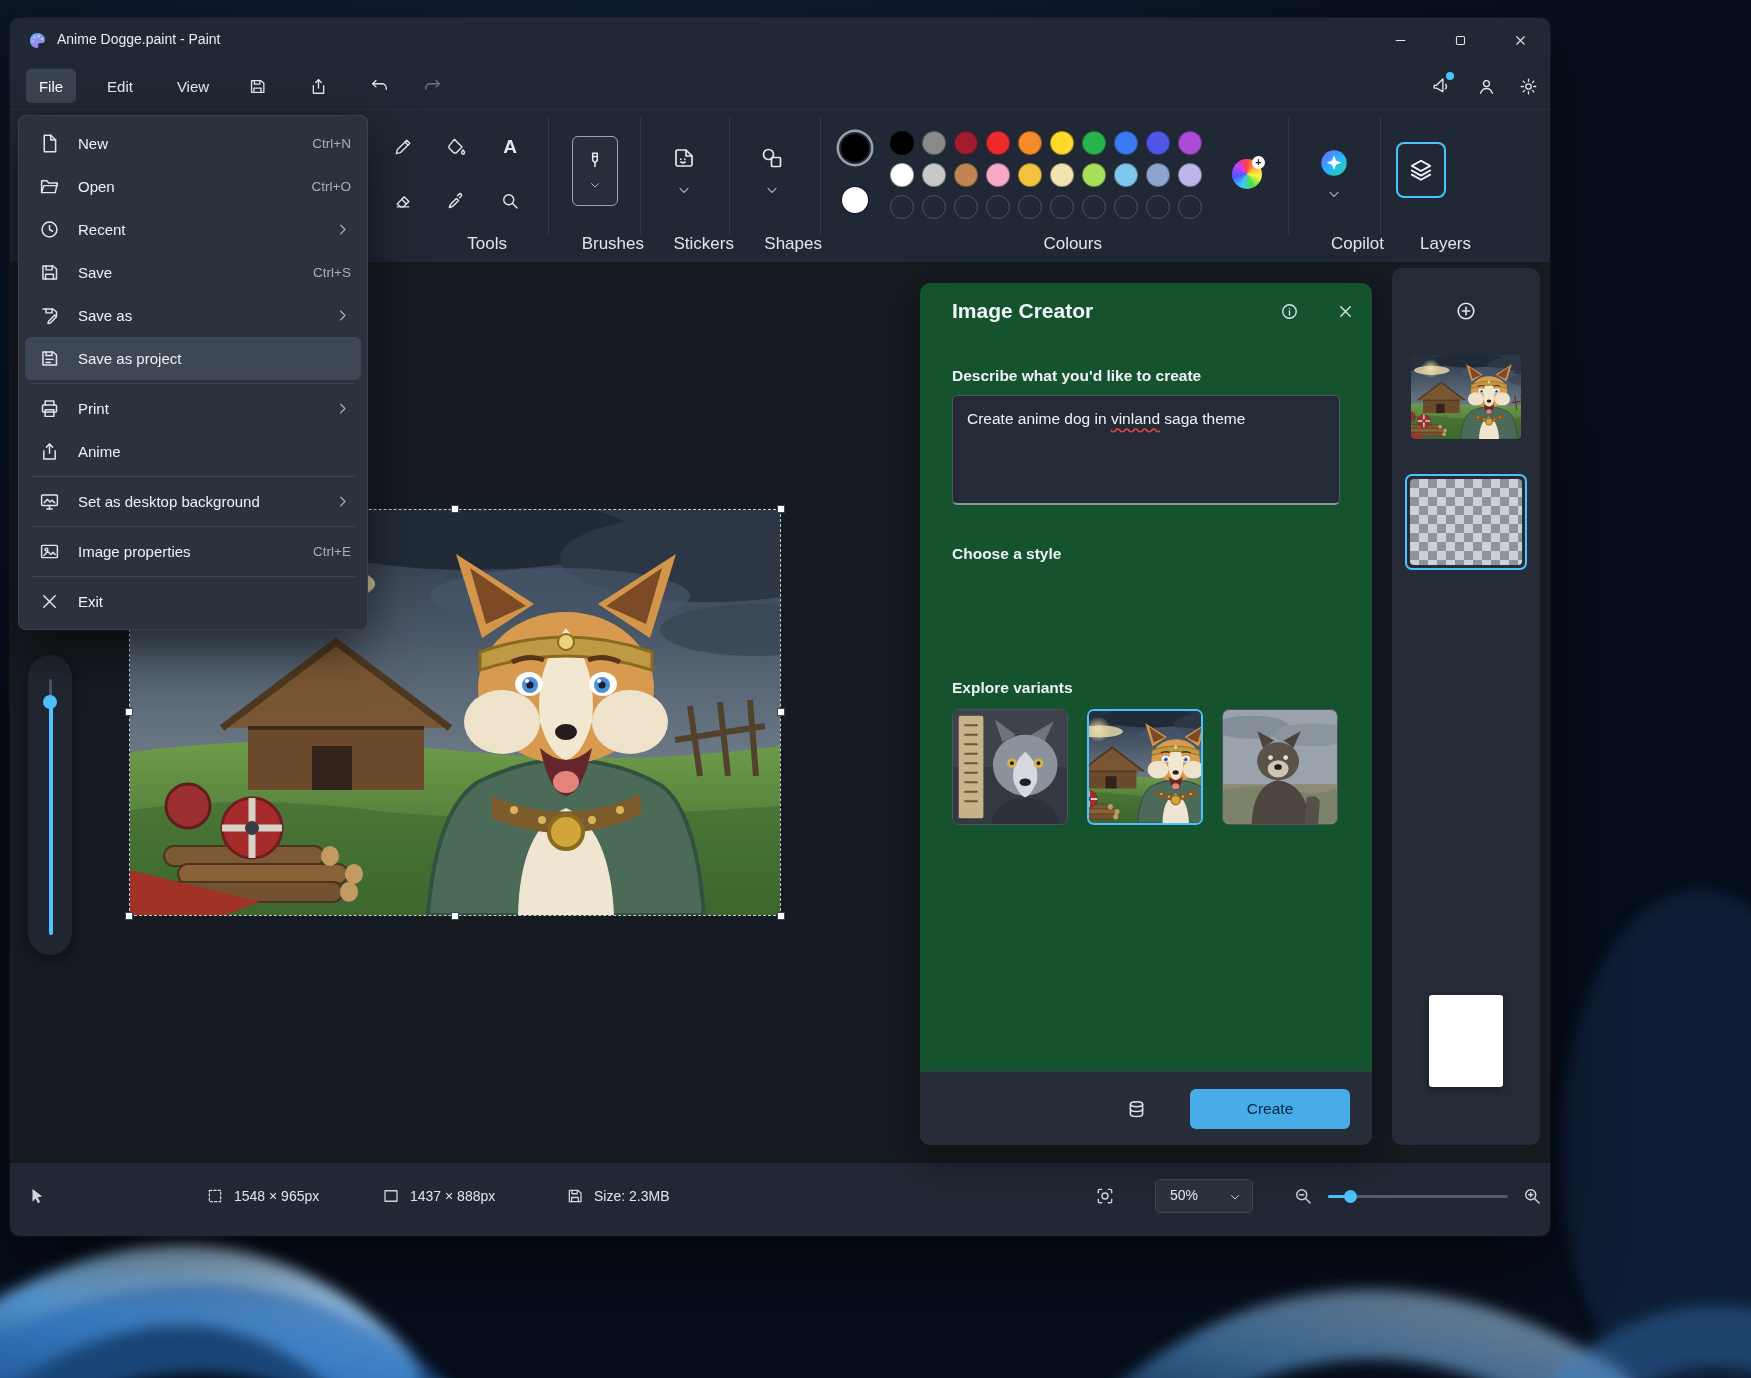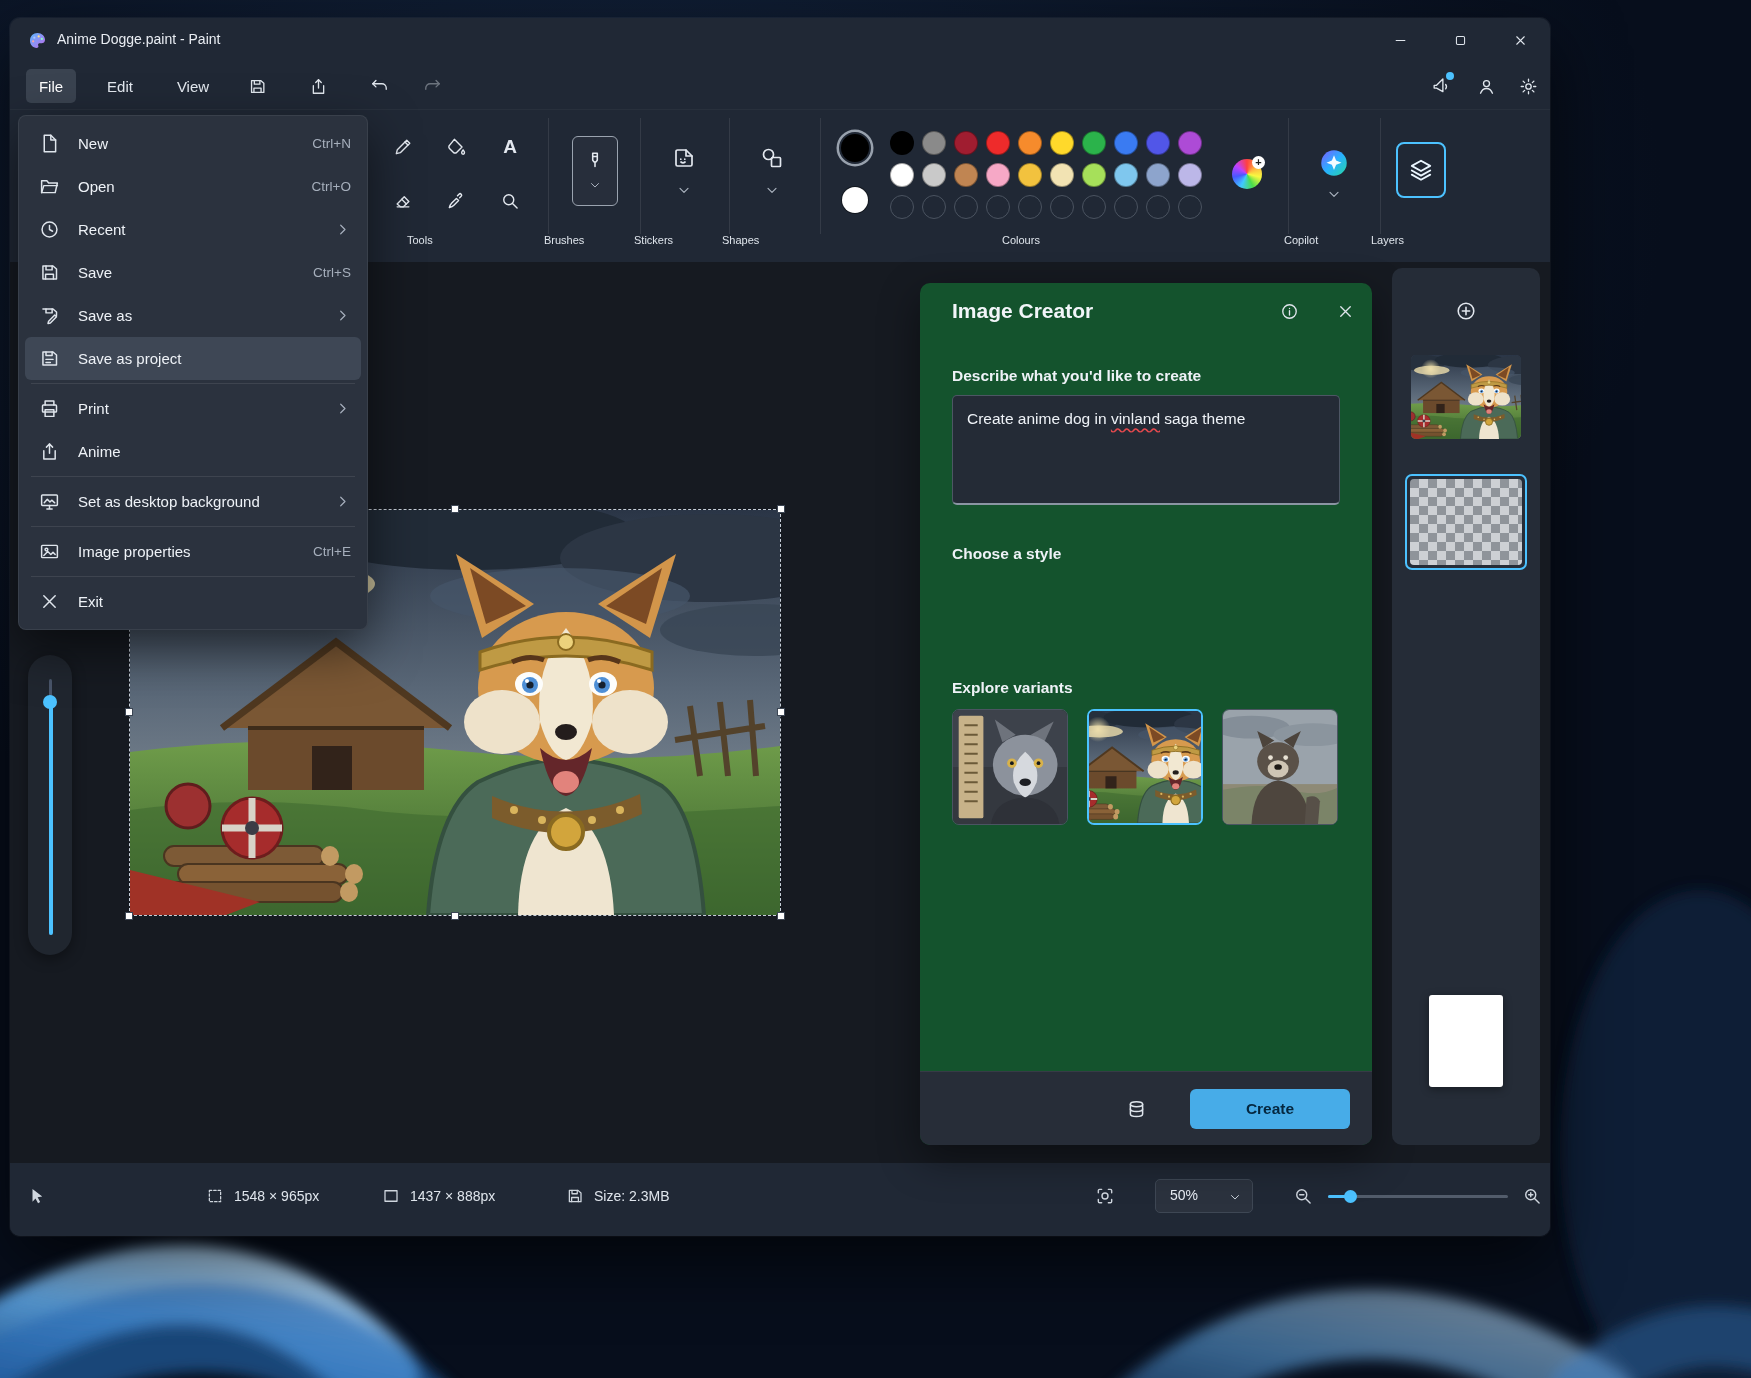--- a/index.html
+++ b/index.html
@@ -31,21 +31,21 @@
   .mb-text{position:absolute;top:7px;height:34px;border-radius:5px;font-size:15px;color:#e3e8ef;
            display:flex;align-items:center;justify-content:center}
   .mb-text.active{background:#3a4350;color:#fff}
   .mb-icon{position:absolute;top:6px;width:36px;height:36px;border-radius:5px;display:flex;align-items:center;justify-content:center;color:#dfe5ec}
   .mb-icon .ic{width:19px;height:19px}
   .badge{position:absolute;width:8px;height:8px;border-radius:50%;background:#4cc2ff}
 
   
   .ribbon{position:absolute;left:0;top:92px;width:100%;height:152px}
   .rb-div{position:absolute;top:8px;height:116px;width:1px;background:rgba(255,255,255,.09)}
-  .rb-label{position:absolute;top:124px;width:100px;text-align:left;font-size:11px;color:#dfe5ec}
+  .rb-label{position:absolute;top:124px;width:100px;text-align:right;font-size:17px;color:#dfe5ec}
   .tool-btn{position:absolute;width:36px;height:36px;border-radius:5px;display:flex;align-items:center;justify-content:center;color:#e3e8ef}
   .tool-btn .ic{width:20px;height:20px}
   .text-tool-glyph{font-size:19px;font-weight:bold;color:#e3e8ef}
   .brush-box{position:absolute;left:562px;top:26px;width:46px;height:70px;border:1.5px solid #9aa3af;border-radius:6px;
              background:rgba(255,255,255,.03);display:flex;flex-direction:column;align-items:center;justify-content:center;gap:5px;color:#e3e8ef}
   .brush-box .big{width:22px;height:22px}.brush-box .small{width:14px;height:14px;color:#aeb6c2}
   .chev-under{position:absolute;width:16px;height:16px;color:#aeb6c2}
   .big-swatch{position:absolute;border-radius:50%}
   .palette{position:absolute;left:880px;top:21px;display:grid;grid-template-columns:repeat(10,24px);gap:8px}
   .swatch{width:24px;height:24px;border-radius:50%;border:1px solid rgba(0,0,0,.35)}
@@ -91,21 +91,21 @@
   .style-chev{position:absolute;right:14px;top:24px;width:16px;height:16px;color:#cbd2dc}
   .variants{position:absolute;left:32px;top:426px;display:flex;gap:19px}
   .variant{width:116px;height:116px;border-radius:7px;overflow:hidden;border:1px solid #4b5462;position:relative}
   .variant svg{width:100%;height:100%;display:block}
   .variant.selected{border:2.5px solid #4cc2ff}
   .cr-footer{position:absolute;left:0;top:788px;width:452px;height:74px;background:#272d38;border-radius:0 0 10px 10px;
      border-top:1px solid rgba(255,255,255,.07)}
   .coins-btn{position:absolute;left:198px;top:19px;width:36px;height:36px;display:flex;align-items:center;justify-content:center;color:#dfe5ec}
   .coins-btn .ic{width:21px;height:21px}
   .create-btn{position:absolute;left:270px;top:17px;width:160px;height:40px;border-radius:6px;background:#47ace8;
-     color:#05273f;font-size:15.5px;font-weight:bold;display:flex;align-items:center;justify-content:center}
+     color:#05273f;font-size:15.5px;font-weight:normal;display:flex;align-items:center;justify-content:center}
 
   
   .layers-panel{position:absolute;left:1382px;top:6px;width:148px;height:877px;background:#252c37;border-radius:10px;z-index:5}
   .lp-add{position:absolute;left:56px;top:25px;width:36px;height:36px;display:flex;align-items:center;justify-content:center;color:#e3e8ef}
   .lp-add .ic{width:22px;height:22px}
   .lp-thumb{position:absolute;left:19px;top:87px;width:110px;height:84px;border-radius:5px;overflow:hidden;background:#394150}
   .lp-thumb svg{width:110px;height:84px;display:block}
   .lp-thumb2{position:absolute;left:13px;top:206px;width:122px;height:96px;border:2px solid #4cc2ff;border-radius:7px;padding:3px}
   .checker{width:100%;height:100%;border-radius:4px;
      background:conic-gradient(#cdd0d4 25%,#8f949a 0 50%,#cdd0d4 0 75%,#8f949a 0);background-size:18px 18px}

